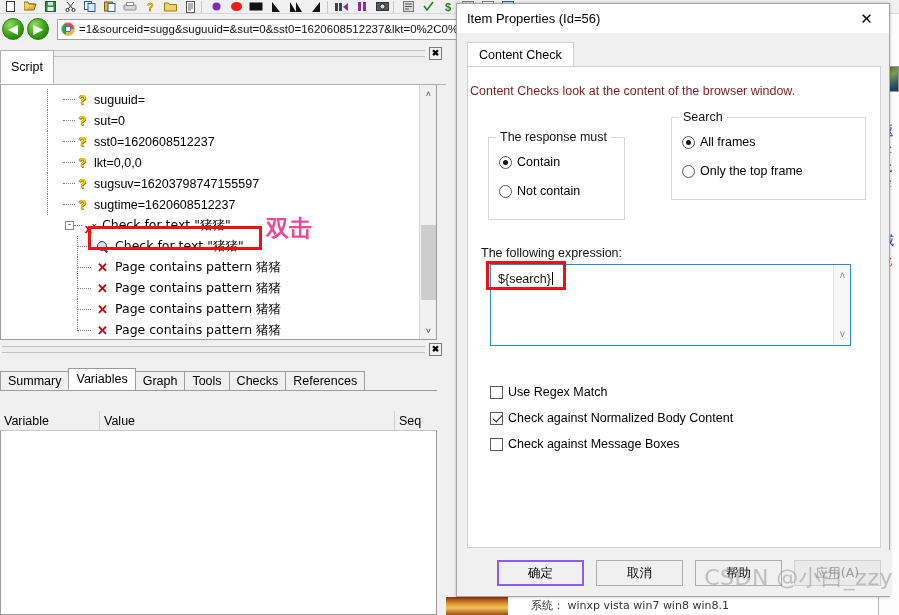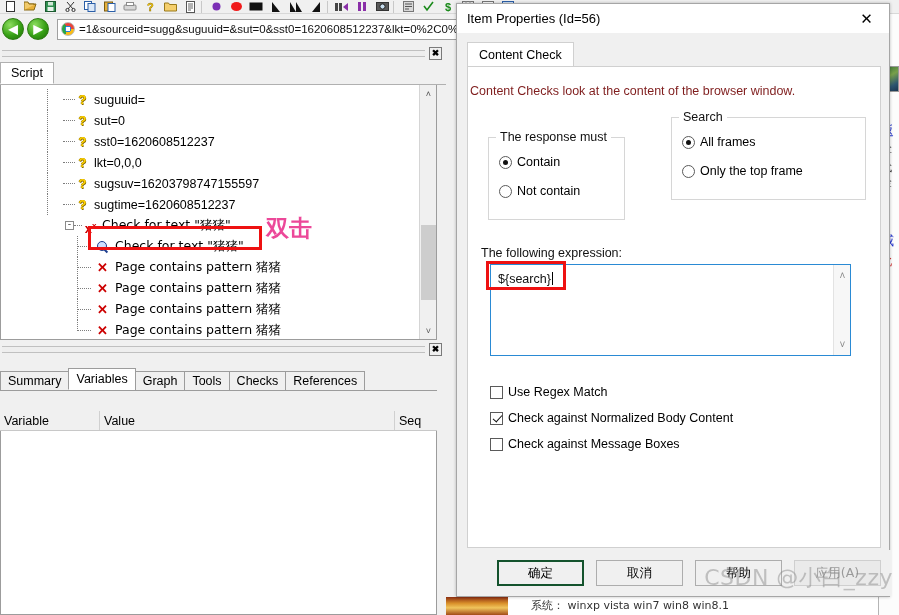--- a/index.html
+++ b/index.html
@@ -72,21 +72,21 @@
     display: flex; align-items: center; justify-content: center; line-height: 1;
   }
 
   
   .tabstrip-top {
     position: absolute; left: 0; top: 62px; width: 446px; height: 23px;
     background: #f0f0f0; border-bottom: 1px solid #b0b0b0;
     display: flex; align-items: flex-end;
   }
   .tab-top {
-    height: 22px; padding: 4px 10px; display: flex; align-items: center;
+    height: 22px; padding: 16px 10px; display: flex; align-items: center;
     background: #fff; border: 1px solid #b0b0b0; border-bottom: 1px solid #fff;
     font-size: 12.5px;
   }
 
   
   .tree-panel {
     position: absolute; left: 0; top: 85px; width: 437px; height: 255px;
     background: #fff; border: 1px solid #9c9c9c; border-top: none; overflow: hidden;
   }
   .tree-list { position: absolute; left: 0; top: 4px; width: 418px; }
@@ -271,21 +271,21 @@
     width: 13px; height: 13px; border-radius: 50%; border: 1px solid #5a5a5a;
     background: #fff; margin-right: 5px; flex: 0 0 auto; position: relative;
   }
   .radio.on::after {
     content: ""; position: absolute; left: 3px; top: 3px;
     width: 5px; height: 5px; border-radius: 50%; background: #111;
   }
 
   .lbl-expr { position: absolute; left: 13px; top: 179px; font-size: 12.5px; color: #111; }
 
-  .expr-wrap { position: absolute; left: 22px; top: 197px; width: 361px; height: 92px; }
+  .expr-wrap { position: absolute; left: 22px; top: 197px; width: 361px; height: 82px; }
   .expr-box {
     width: 100%; height: 100%; background: #fff; border: 1px solid #2a8ad4;
     position: relative;
   }
   .expr-text {
     position: absolute; left: 7px; top: 7px; font-size: 12.5px; color: #111;
     font-family: "Liberation Sans", sans-serif;
   }
   .caret {
     display: inline-block; width: 1px; height: 13px; background: #000;
@@ -320,21 +320,21 @@
     position: absolute; left: 0; bottom: 0; width: 434px; height: 46px;
     background: #f0f0f0;
     display: flex; align-items: center; justify-content: flex-end;
     padding-right: 10px; gap: 12px;
   }
   .dbtn {
     width: 87px; height: 26px; background: #f0f0f0; border: 1px solid #adadad;
     font-size: 12.5px; display: flex; align-items: center; justify-content: center;
     font-family: "DejaVu Sans", sans-serif; color: #000;
   }
-  .dbtn.default { border: 2px solid #14532d; background: #f0f0f0; }
+  .dbtn.default { border: 2px solid #8b5cf6; background: #f0f0f0; }
   .dbtn.disabled { color: #9a9a9a; background: #eaeaea; border-color: #cfcfcf; }
 
   
   .ann-cn {
     position: absolute; color: #ec4899; font-size: 23px; font-weight: bold;
     font-family: "DejaVu Sans", sans-serif; white-space: nowrap;
   }
   .watermark {
     position: absolute; right: 6px; bottom: 22px;
     font-size: 22px; color: rgba(130,130,130,0.45);

